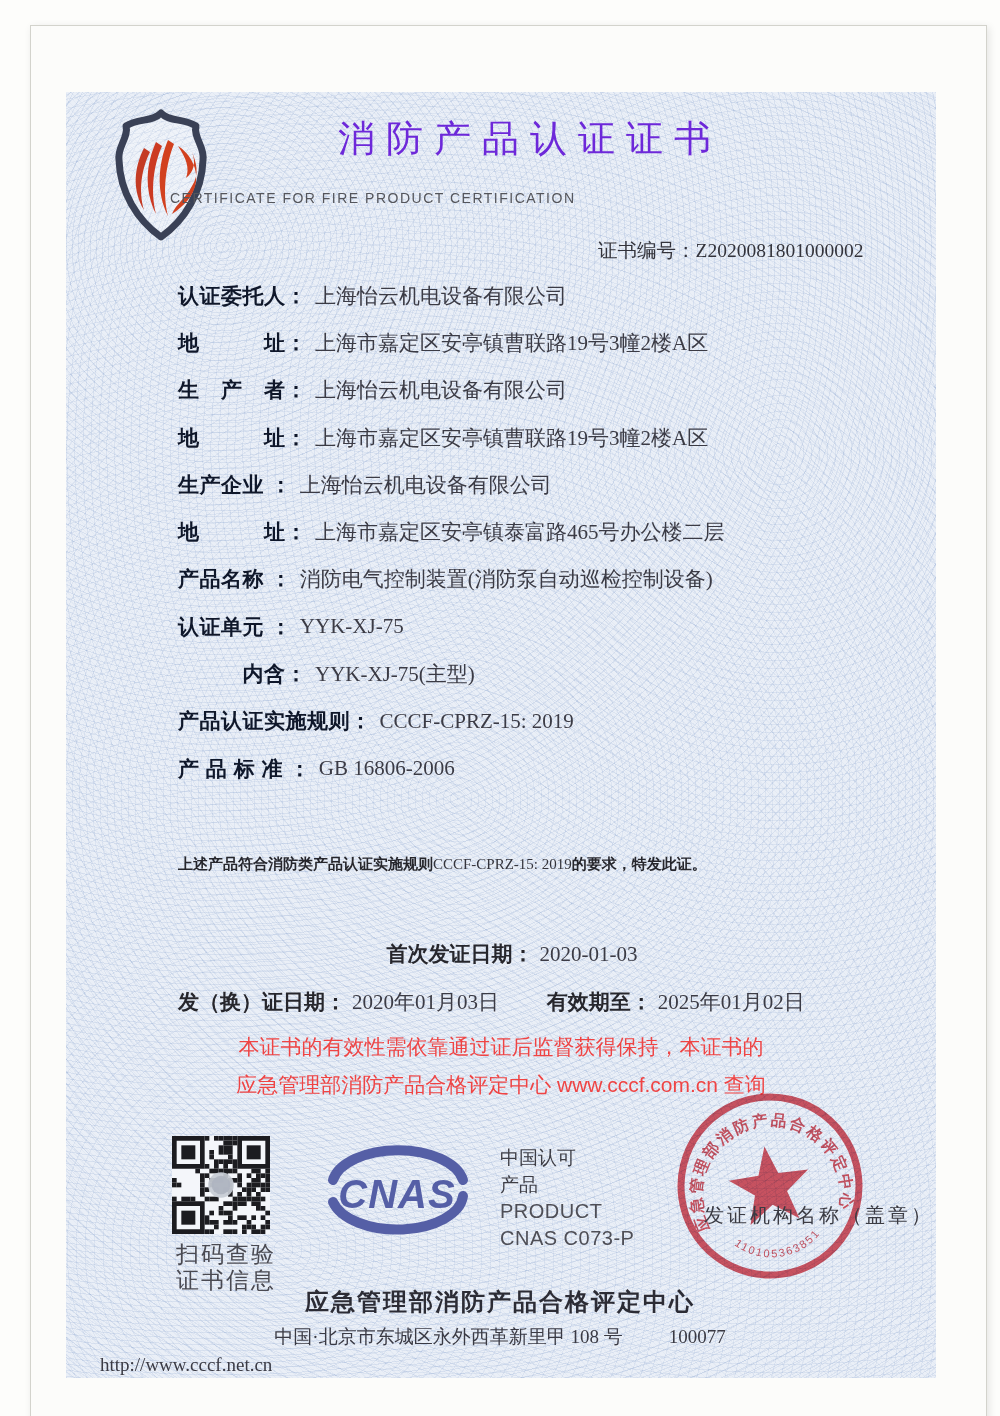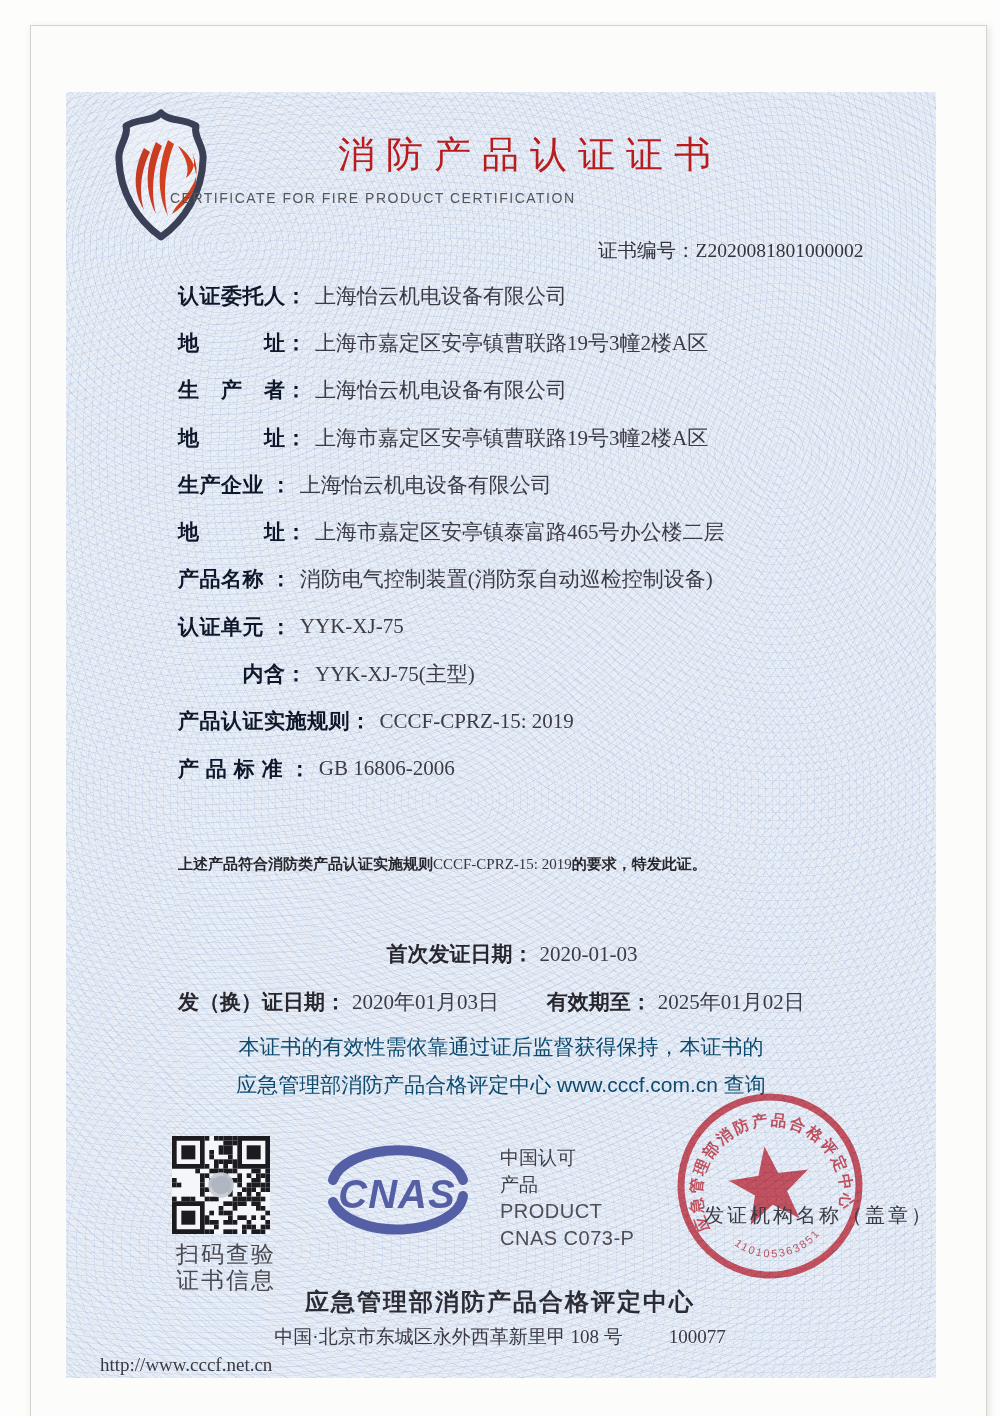--- a/index.html
+++ b/index.html
@@ -10,40 +10,40 @@
   
   .pattern{position:absolute;left:66px;top:92px;width:870px;height:1286px;
     background-color:#eaeff7;
     background-image:
       repeating-radial-gradient(circle at 18% 12%, rgba(118,148,198,0.16) 0 1px, rgba(0,0,0,0) 1px 6px),
       repeating-radial-gradient(circle at 82% 28%, rgba(118,148,198,0.14) 0 1px, rgba(0,0,0,0) 1px 8px),
       repeating-radial-gradient(circle at 45% 55%, rgba(118,148,198,0.12) 0 1px, rgba(0,0,0,0) 1px 7px),
       repeating-radial-gradient(circle at 25% 90%, rgba(118,148,198,0.12) 0 1px, rgba(0,0,0,0) 1px 9px),
       repeating-linear-gradient(45deg, rgba(140,165,205,0.08) 0 1px, rgba(0,0,0,0) 1px 4px);}
   .abs{position:absolute;}
-  .title{left:200px;top:130px;width:660px;text-align:center;
-         font-size:37px;letter-spacing:11px;color:#b91c1c;font-weight:500;}
+  .title{left:200px;top:114px;width:660px;text-align:center;
+         font-size:37px;letter-spacing:11px;color:#6d28d9;font-weight:500;}
   .subtitle{left:170px;top:190px;width:720px;text-align:left;
             font-size:14px;letter-spacing:1.5px;color:#54555b;}
   .certno{left:598px;top:237px;width:360px;font-family:"Liberation Serif",serif;
           font-size:19.5px;color:#33333b;}
   .fields{left:178px;top:272px;width:720px;}
   .row{height:47.3px;display:flex;align-items:center;font-size:21px;}
   .flabel{font-weight:bold;color:#0f172a;white-space:pre;letter-spacing:0.5px;flex:0 0 auto;}
   .fvalue{font-family:"Liberation Serif","DejaVu Serif",serif;color:#3b3b45;
           margin-left:8px;white-space:nowrap;}
   .statement{left:178px;top:840px;width:712px;font-size:15px;line-height:47px;
              font-weight:bold;color:#26262c;}
   .statement .latin{font-family:"Liberation Serif",serif;font-weight:normal;color:#33333b;}
   .centerrow{left:0;top:930px;width:1000px;height:47px;line-height:47px;text-align:center;font-size:21px;padding-left:12px;}
   .issuerow{left:178px;top:978px;height:47px;line-height:47px;font-size:21px;white-space:nowrap;}
   .blabel{font-weight:bold;color:#26262c;}
   .bval{font-family:"Liberation Serif","DejaVu Serif",serif;color:#3b3b45;margin-left:6px;}
   .note{left:66px;top:1028px;width:870px;text-align:center;font-size:21px;line-height:38px;
-        color:#0c4a6e;font-weight:500;}
+        color:#ef4444;font-weight:500;}
   .qrsvg{left:172px;top:1136px;}
   .qrcap{left:176px;top:1242px;font-size:23px;line-height:26px;color:#4a4a52;
          font-family:"Liberation Serif",serif;letter-spacing:2px;}
   .cnassvg{left:323px;top:1138px;}
   .accred{left:500px;top:1144px;line-height:27px;}
   .accred .cjk{font-size:19px;color:#3e3e46;font-family:"Liberation Serif",serif;}
   .accred .lat{font-size:20px;color:#4e4e56;letter-spacing:0.5px;}
   .sealsvg{left:674px;top:1090px;mix-blend-mode:multiply;transform:rotate(-8deg);}
   .sealcap{left:704px;top:1202px;width:260px;font-size:20px;letter-spacing:3px;color:#3b3b43;
            font-family:"Liberation Serif",serif;}

